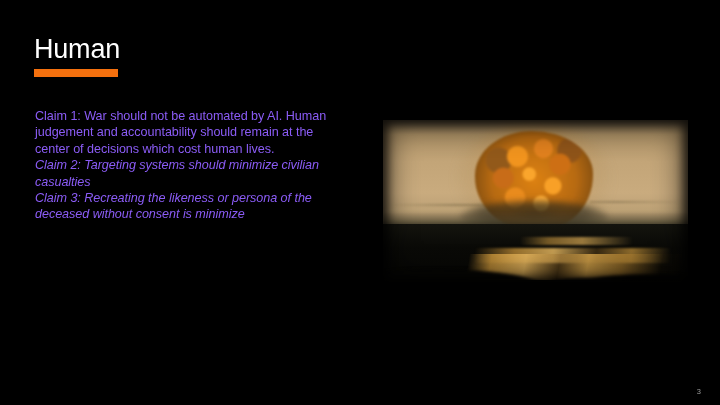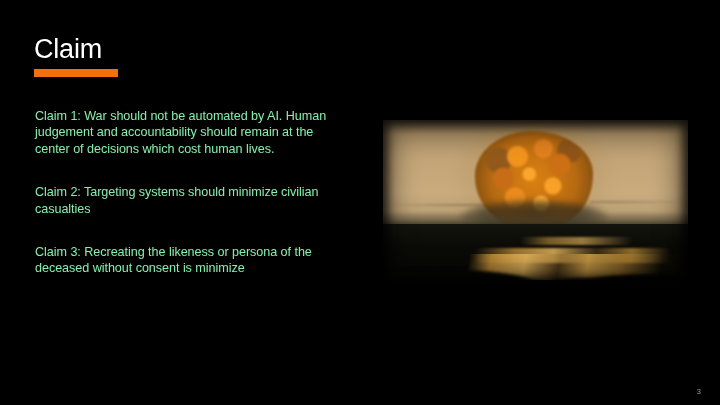--- a/index.html
+++ b/index.html
@@ -48,26 +48,27 @@
   .body-column {
     position: absolute;
     left: 35px;
     top: 108px;
     width: 300px;
   }
 
   .claim {
     font-size: 12.6px;
     line-height: 16.4px;
-    color: #86efac;
+    color: #8b5cf6;
     letter-spacing: -0.05px;
   }
 
   .claim + .claim {
-    margin-top: 27px;
+    margin-top: 0;
+    font-style: italic;
   }
 
   
   .photo-frame {
     position: absolute;
     left: 383px;
     top: 120px;
     width: 305px;
     height: 162px;
     overflow: hidden;
@@ -286,21 +287,21 @@
     line-height: 9px;
     color: #9a9a9a;
     text-align: right;
   }
 </style>
 </head>
 <body>
 
 <div class="slide">
 
-  <div class="slide-title">Claim</div>
+  <div class="slide-title">Human</div>
 
   <div class="title-rule"></div>
 
   <div class="body-column">
     <p class="claim">Claim 1: War should not be automated by AI. Human judgement and accountability should remain at the center of decisions which cost human lives.</p>
     <p class="claim">Claim 2: Targeting systems should minimize civilian casualties</p>
     <p class="claim">Claim 3: Recreating the likeness or persona of the deceased without consent is minimize</p>
   </div>
 
   <div class="photo-frame">

